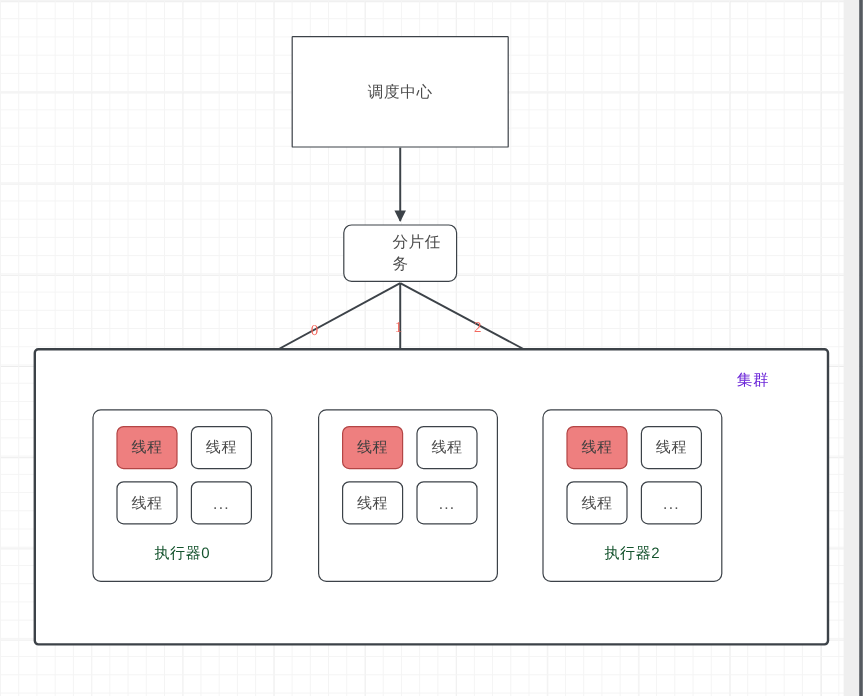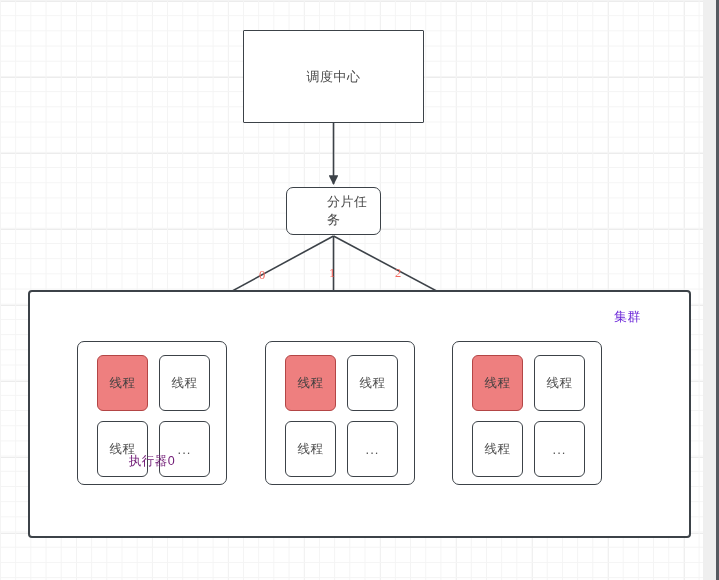--- a/index.html
+++ b/index.html
@@ -131,21 +131,21 @@
     left: 19px;
     top: 13px;
     width: 114px;
     display: flex;
     flex-wrap: wrap;
     gap: 10px 11px;
   }
   .thread {
     box-sizing: border-box;
     width: 51px;
-    height: 56px;
+    height: 36px;
     border-radius: 6px;
     border: 1.4px solid #3c4248;
     background: #ffffff;
     display: flex;
     align-items: center;
     justify-content: center;
     font-size: 12.5px;
     color: #4a4a4a;
     letter-spacing: 0.5px;
   }
@@ -159,21 +159,21 @@
     letter-spacing: 1px;
     color: #555;
   }
   .executor-label {
     position: absolute;
     left: 0;
     right: 0;
     bottom: 14px;
     text-align: center;
     font-size: 12.5px;
-    color: #701a75;
+    color: #14532d;
     letter-spacing: 0.5px;
   }
 
   
   .edge-label {
     position: absolute;
     font-size: 12.5px;
     color: #f4685e;
     font-family: "Liberation Serif", "DejaVu Serif", serif;
   }
@@ -236,19 +236,20 @@
       </div>
     </div>
 
     <div class="executor pos2">
       <div class="thread-grid">
         <div class="thread active">线程</div>
         <div class="thread">线程</div>
         <div class="thread">线程</div>
         <div class="thread ellipsis">...</div>
       </div>
+      <div class="executor-label">执行器2</div>
     </div>
   </div>
 
   <div id="right-gutter"></div>
   <div id="right-edge"></div>
 
 </div>
 
 </body></html>

